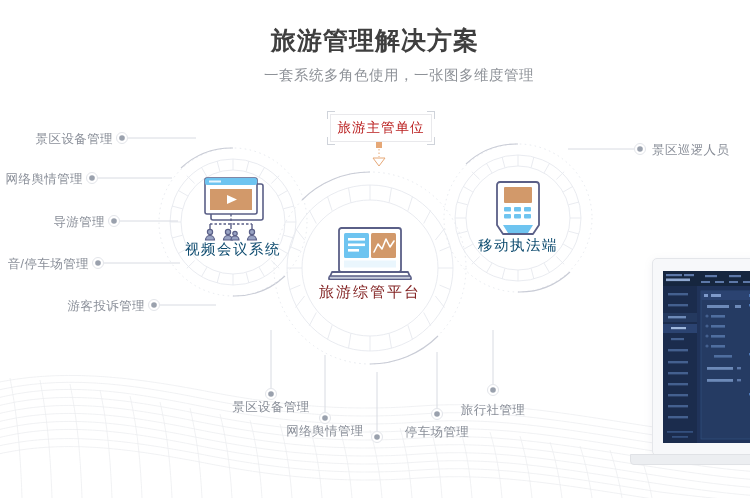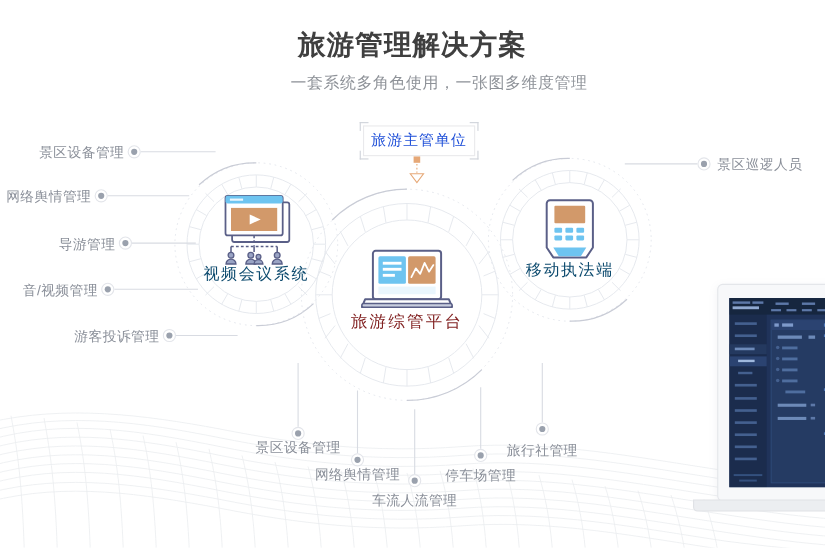--- a/index.html
+++ b/index.html
@@ -21,21 +21,21 @@
   .subtitle{
     position:absolute;left:0;top:66px;width:750px;text-align:center;
     font-size:14.5px;color:#8e9298;letter-spacing:.5px;padding-left:24px;
   }
 
   
   .badge{
     position:absolute;left:330px;top:114px;width:100px;height:26px;
     border:1px solid #e9e9ec;background:#fff;
     display:flex;align-items:center;justify-content:center;
-    font-size:13.5px;color:#1d4ed8;letter-spacing:1px;
+    font-size:13.5px;color:#b91c1c;letter-spacing:1px;
   }
   .badge-corner{position:absolute;width:7px;height:7px;border:1px solid #cfd3da;}
   .bc-tl{left:-4px;top:-4px;border-right:none;border-bottom:none;}
   .bc-tr{right:-4px;top:-4px;border-left:none;border-bottom:none;}
   .bc-bl{left:-4px;bottom:-4px;border-right:none;border-top:none;}
   .bc-br{right:-4px;bottom:-4px;border-left:none;border-top:none;}
 
   
   .node-label{
     position:absolute;text-align:center;white-space:nowrap;
@@ -362,28 +362,27 @@
 
   <div class="node-label" style="left:163px;top:240px;width:140px;">视频会议系统</div>
 
   <div class="node-label center-label" style="left:300px;top:283px;width:140px;">旅游综管平台</div>
 
   <div class="node-label" style="left:458px;top:236px;width:120px;">移动执法端</div>
 
   <div class="leaf right-align" style="left:0px;top:131px;width:113px;">景区设备管理</div>
   <div class="leaf right-align" style="left:0px;top:171px;width:83px;">网络舆情管理</div>
   <div class="leaf right-align" style="left:0px;top:214px;width:105px;">导游管理</div>
-  <div class="leaf right-align" style="left:0px;top:256px;width:89px;">音/视频管理</div>
+  <div class="leaf right-align" style="left:0px;top:256px;width:89px;">音/停车场管理</div>
   <div class="leaf right-align" style="left:0px;top:298px;width:145px;text-align:right;">游客投诉管理</div>
 
   <div class="leaf" style="left:652px;top:142px;">景区巡逻人员</div>
 
   <div class="leaf" style="left:225px;top:399px;width:92px;text-align:center;">景区设备管理</div>
   <div class="leaf" style="left:279px;top:423px;width:92px;text-align:center;">网络舆情管理</div>
-  <div class="leaf" style="left:331px;top:447px;width:92px;text-align:center;">车流人流管理</div>
   <div class="leaf" style="left:391px;top:424px;width:92px;text-align:center;">停车场管理</div>
   <div class="leaf" style="left:447px;top:402px;width:92px;text-align:center;">旅行社管理</div>
 
   <div class="laptop">
     <div class="laptop-body">
       <div class="laptop-screen">
         <svg viewBox="0 0 112 172" width="112" height="172">
           <rect x="0" y="0" width="112" height="172" fill="#20335a"></rect>
           <rect x="0" y="0" width="34" height="172" fill="#1b2c4d"></rect>
           <rect x="0" y="0" width="112" height="15" fill="#16263f"></rect>

